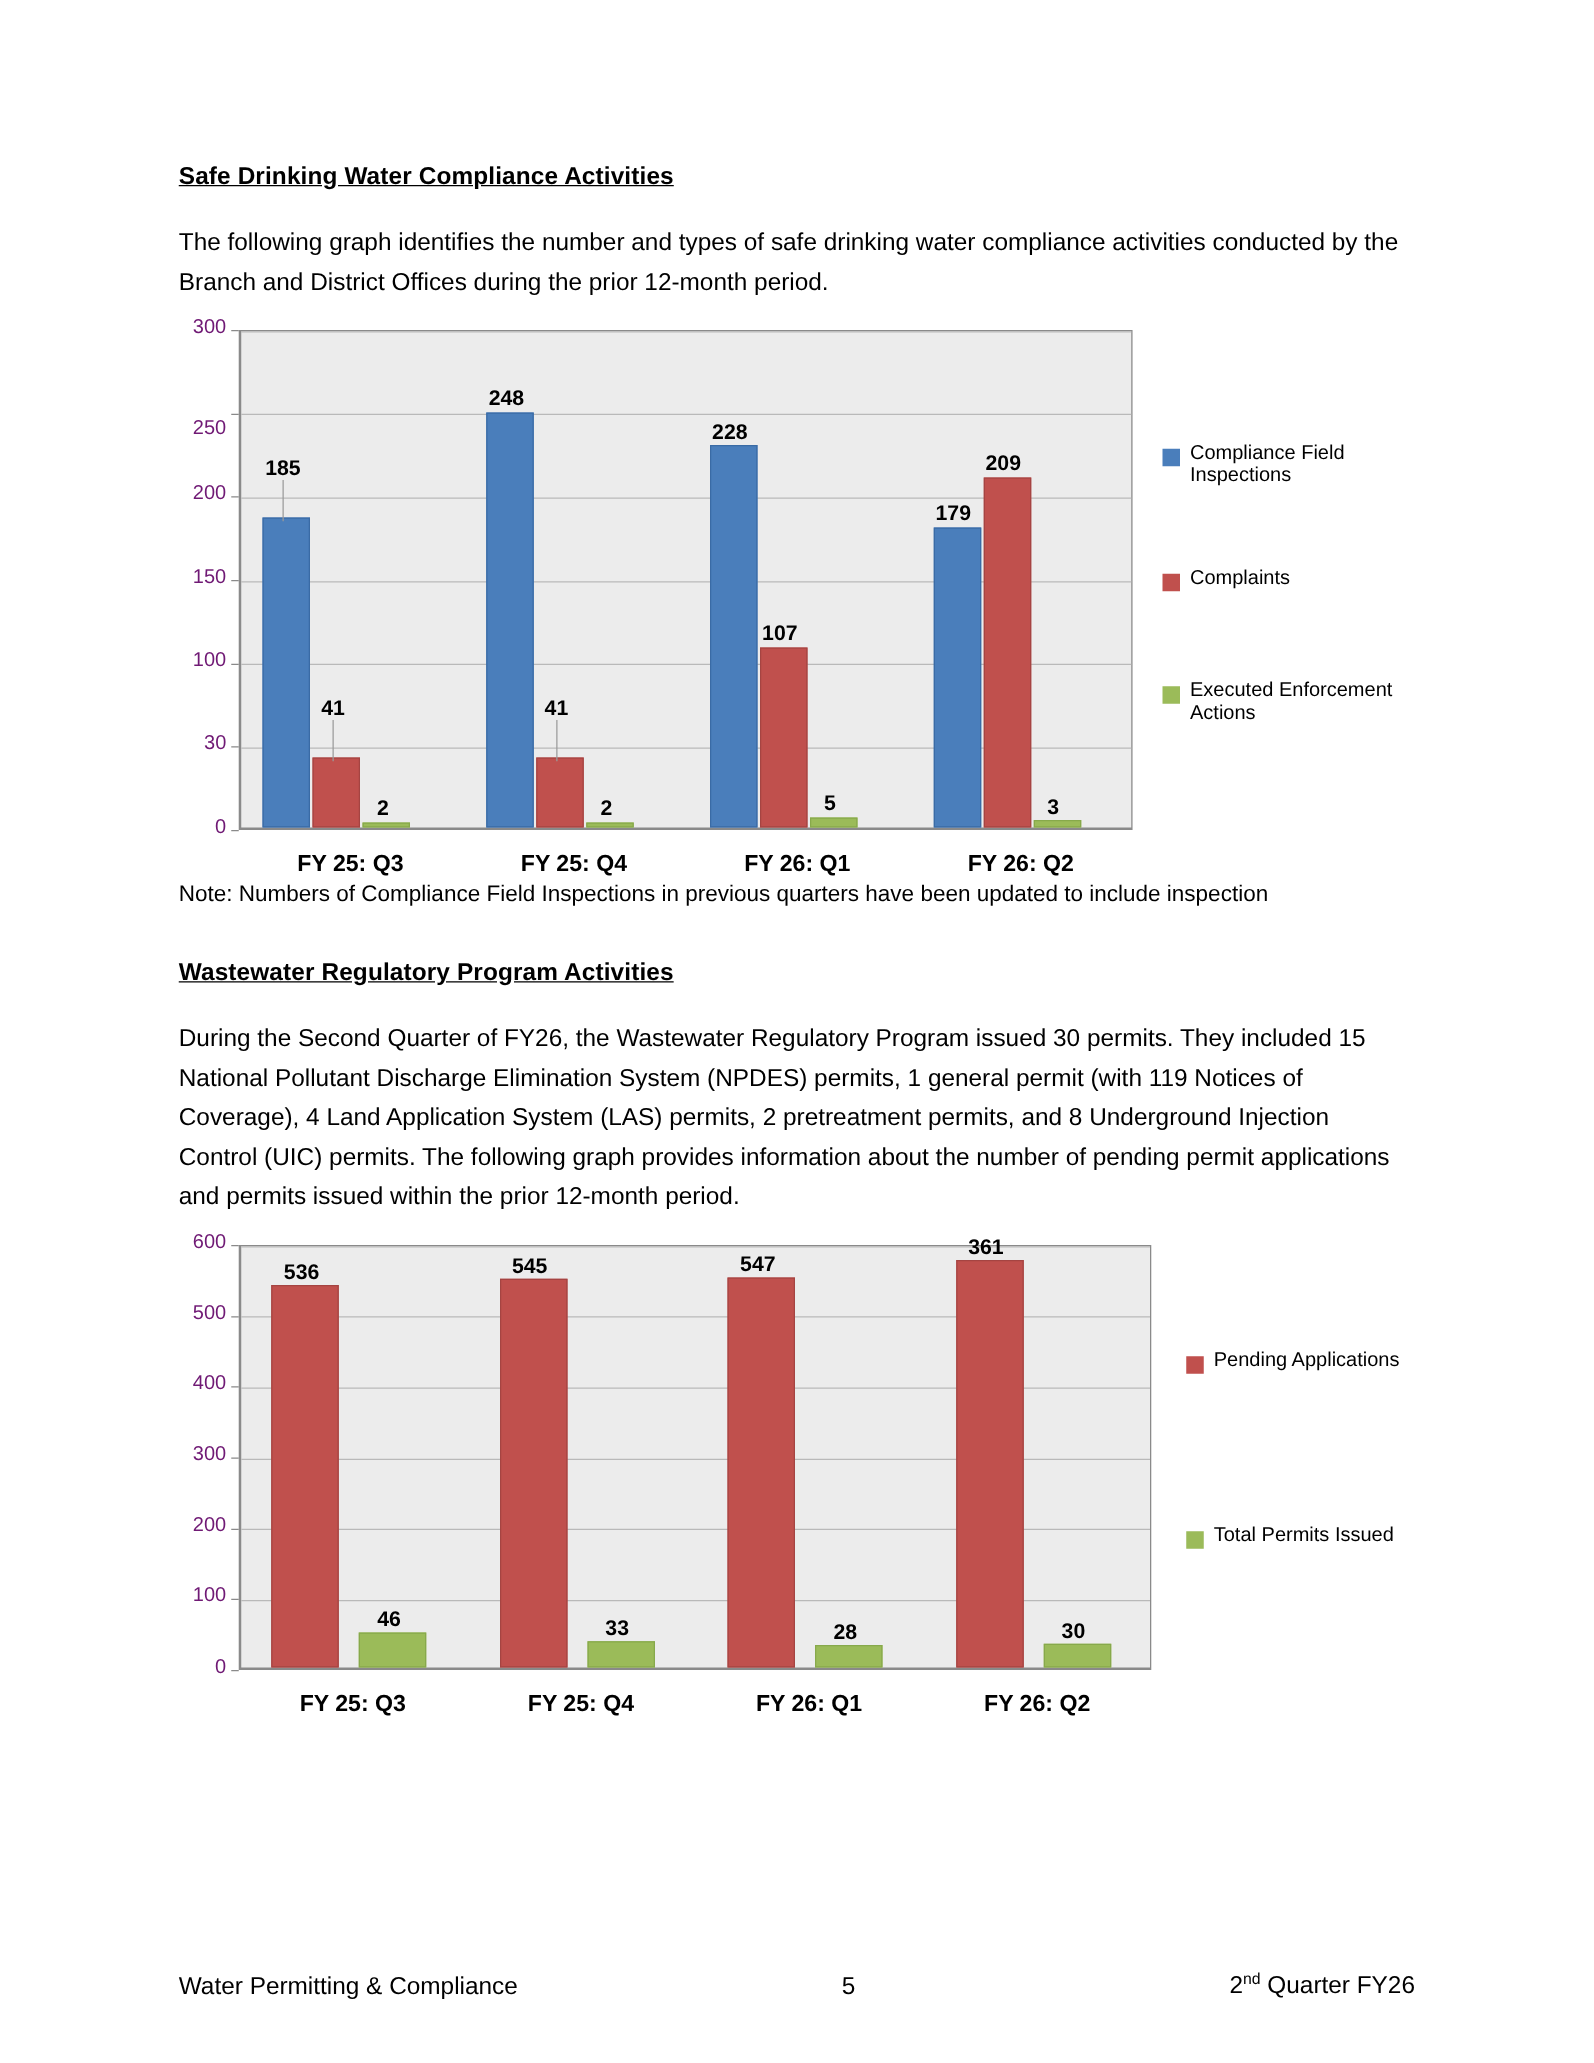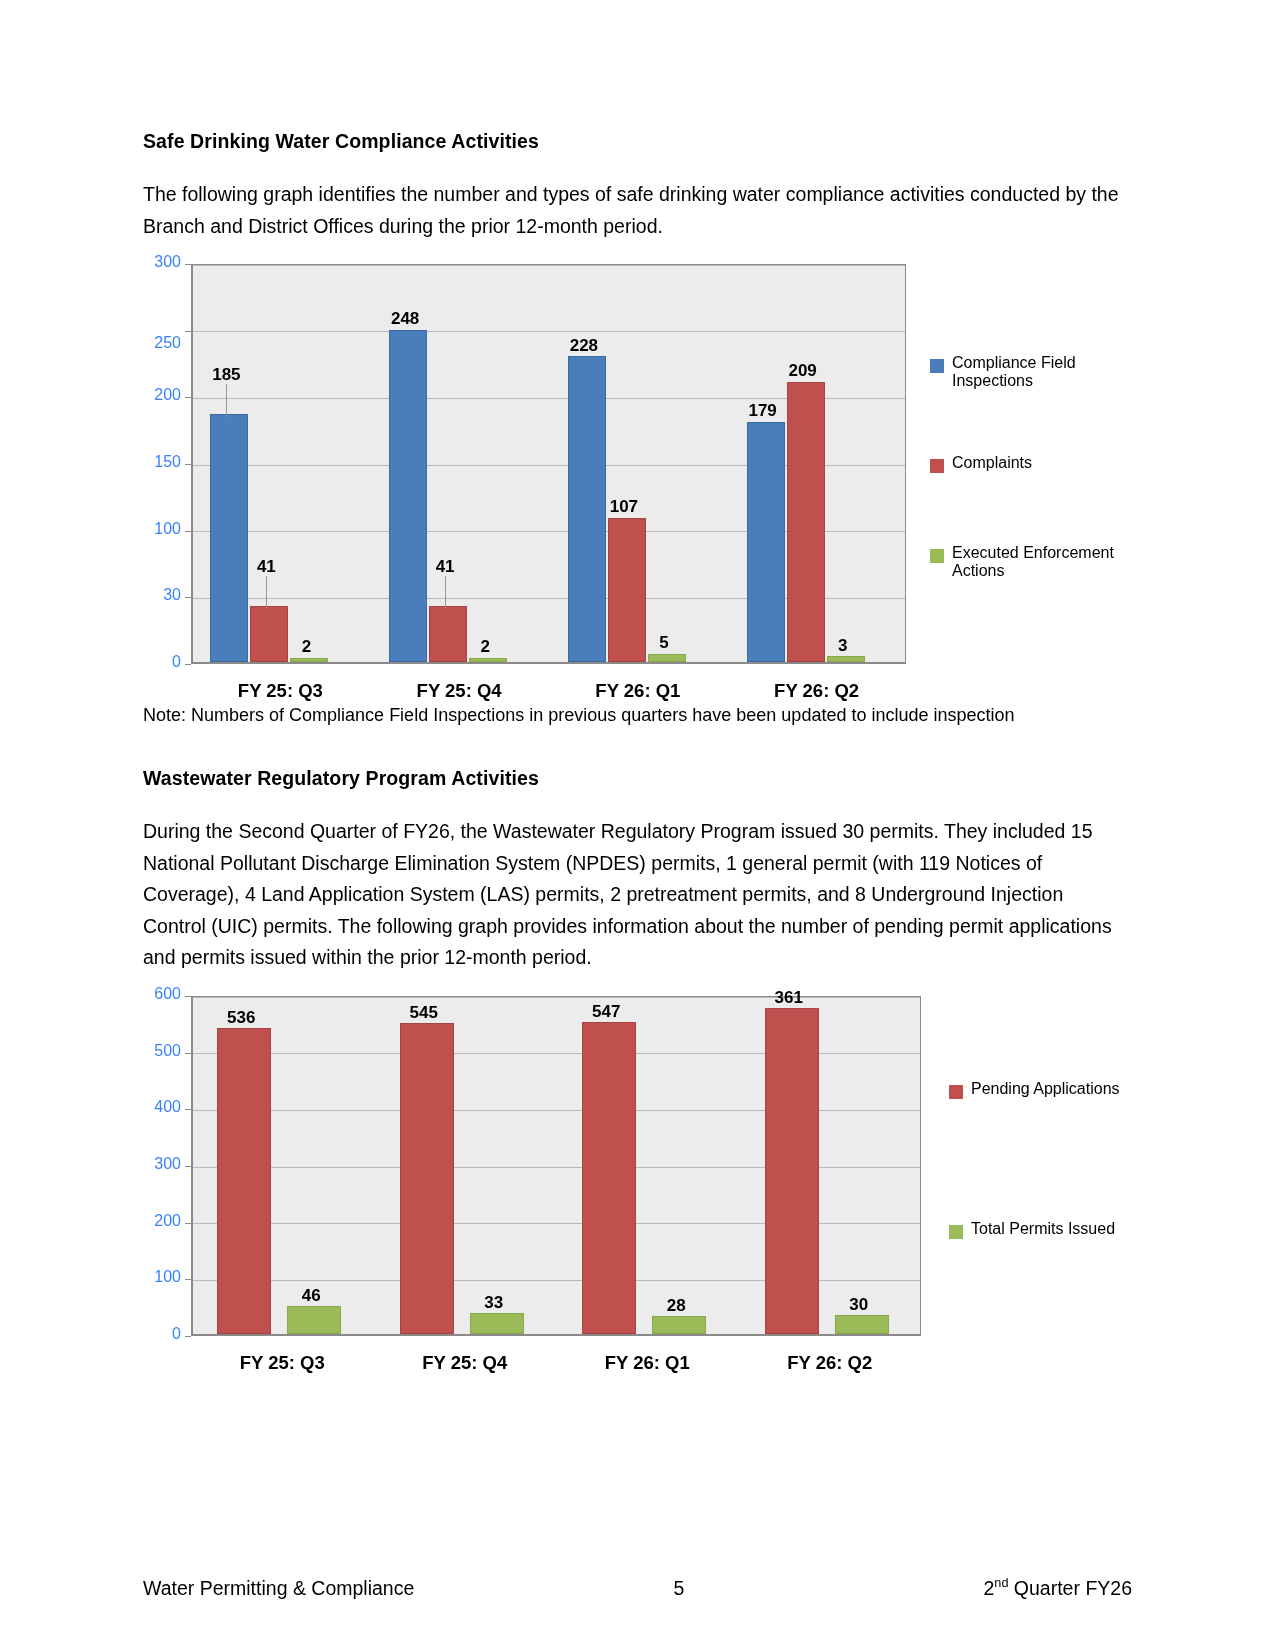--- a/index.html
+++ b/index.html
@@ -23,20 +23,21 @@
   }
   .content {
     position: absolute;
     left: 143px;
     top: 130px;
     width: 980px;
   }
   h2.section-heading {
     font-size: 19.5px;
     font-weight: bold;
+    text-decoration: underline;
     margin: 0 0 26px 0;
     letter-spacing: 0.1px;
   }
   p.body-text {
     font-size: 19.5px;
     line-height: 1.62;
     margin: 0 0 14px 0;
   }
 
   
@@ -60,21 +61,21 @@
     position: absolute;
     left: 0;
     right: 0;
     height: 1px;
     background: #b9b9b9;
   }
   .ytick {
     position: absolute;
     text-align: right;
     font-size: 16px;
-    color: #3b82f6;
+    color: #701a75;
     width: 46px;
   }
   .ytick-mark {
     position: absolute;
     width: 6px;
     height: 1px;
     background: #8a8a8a;
   }
   .bar {
     position: absolute;

